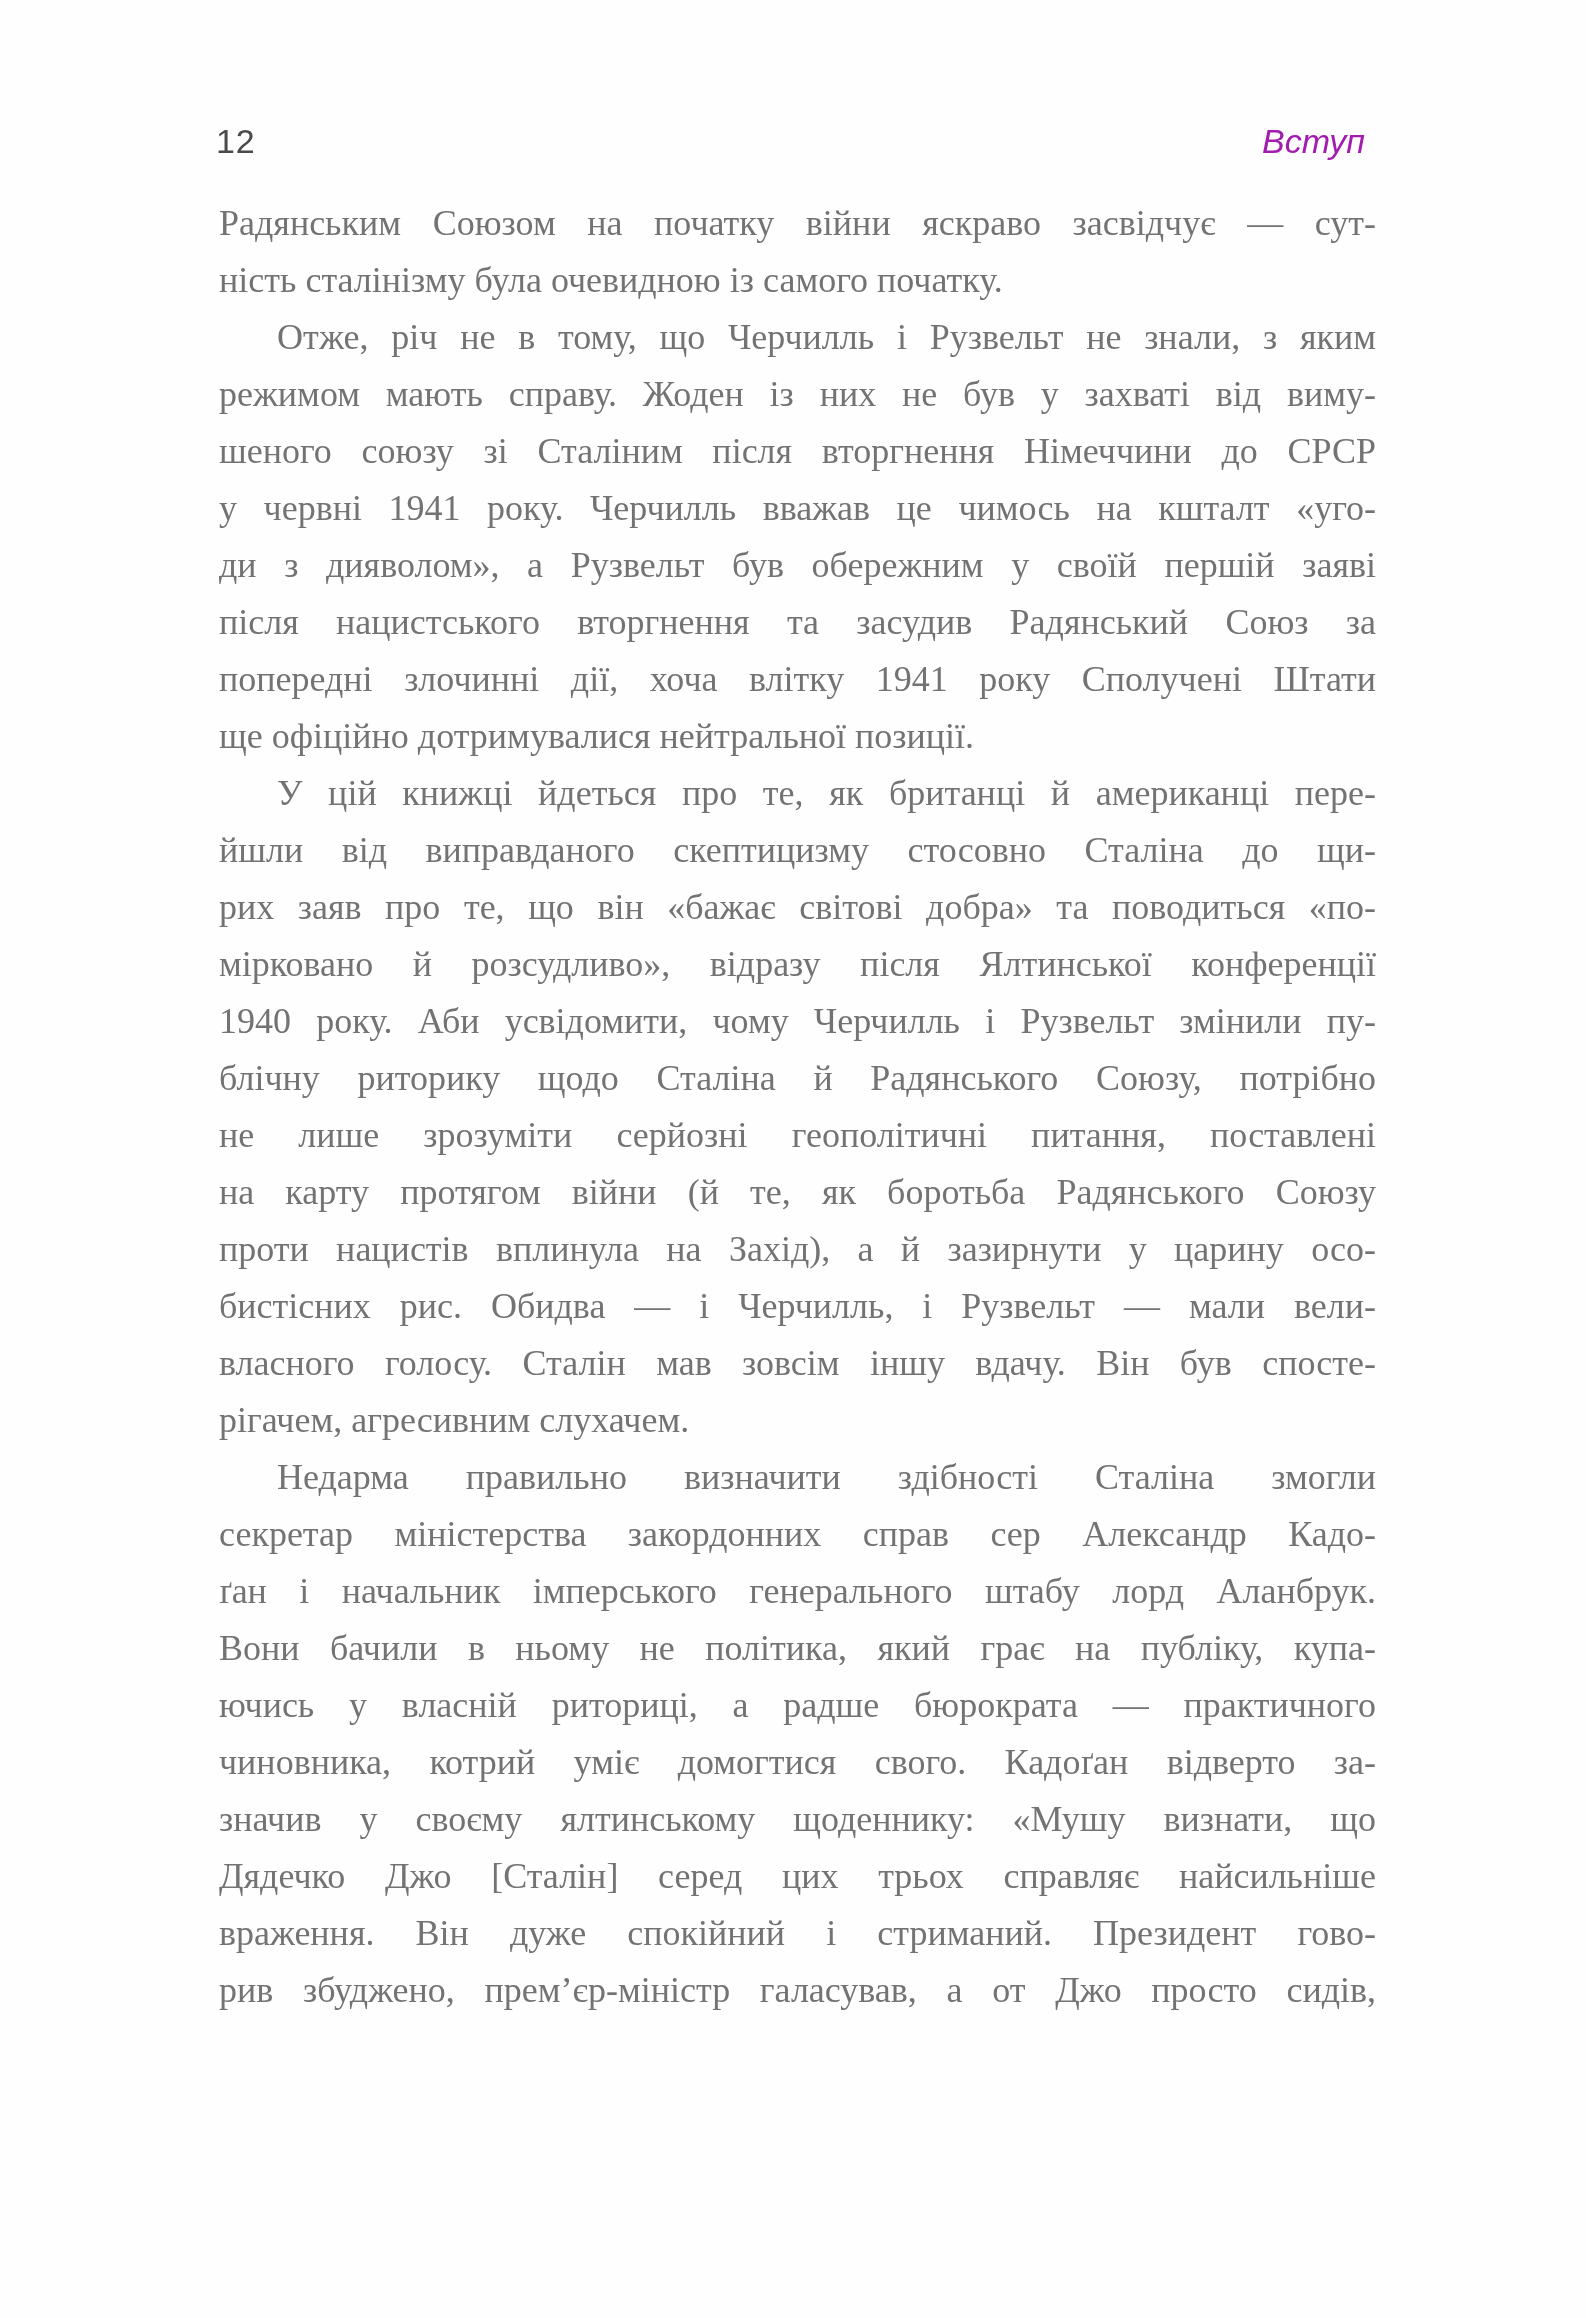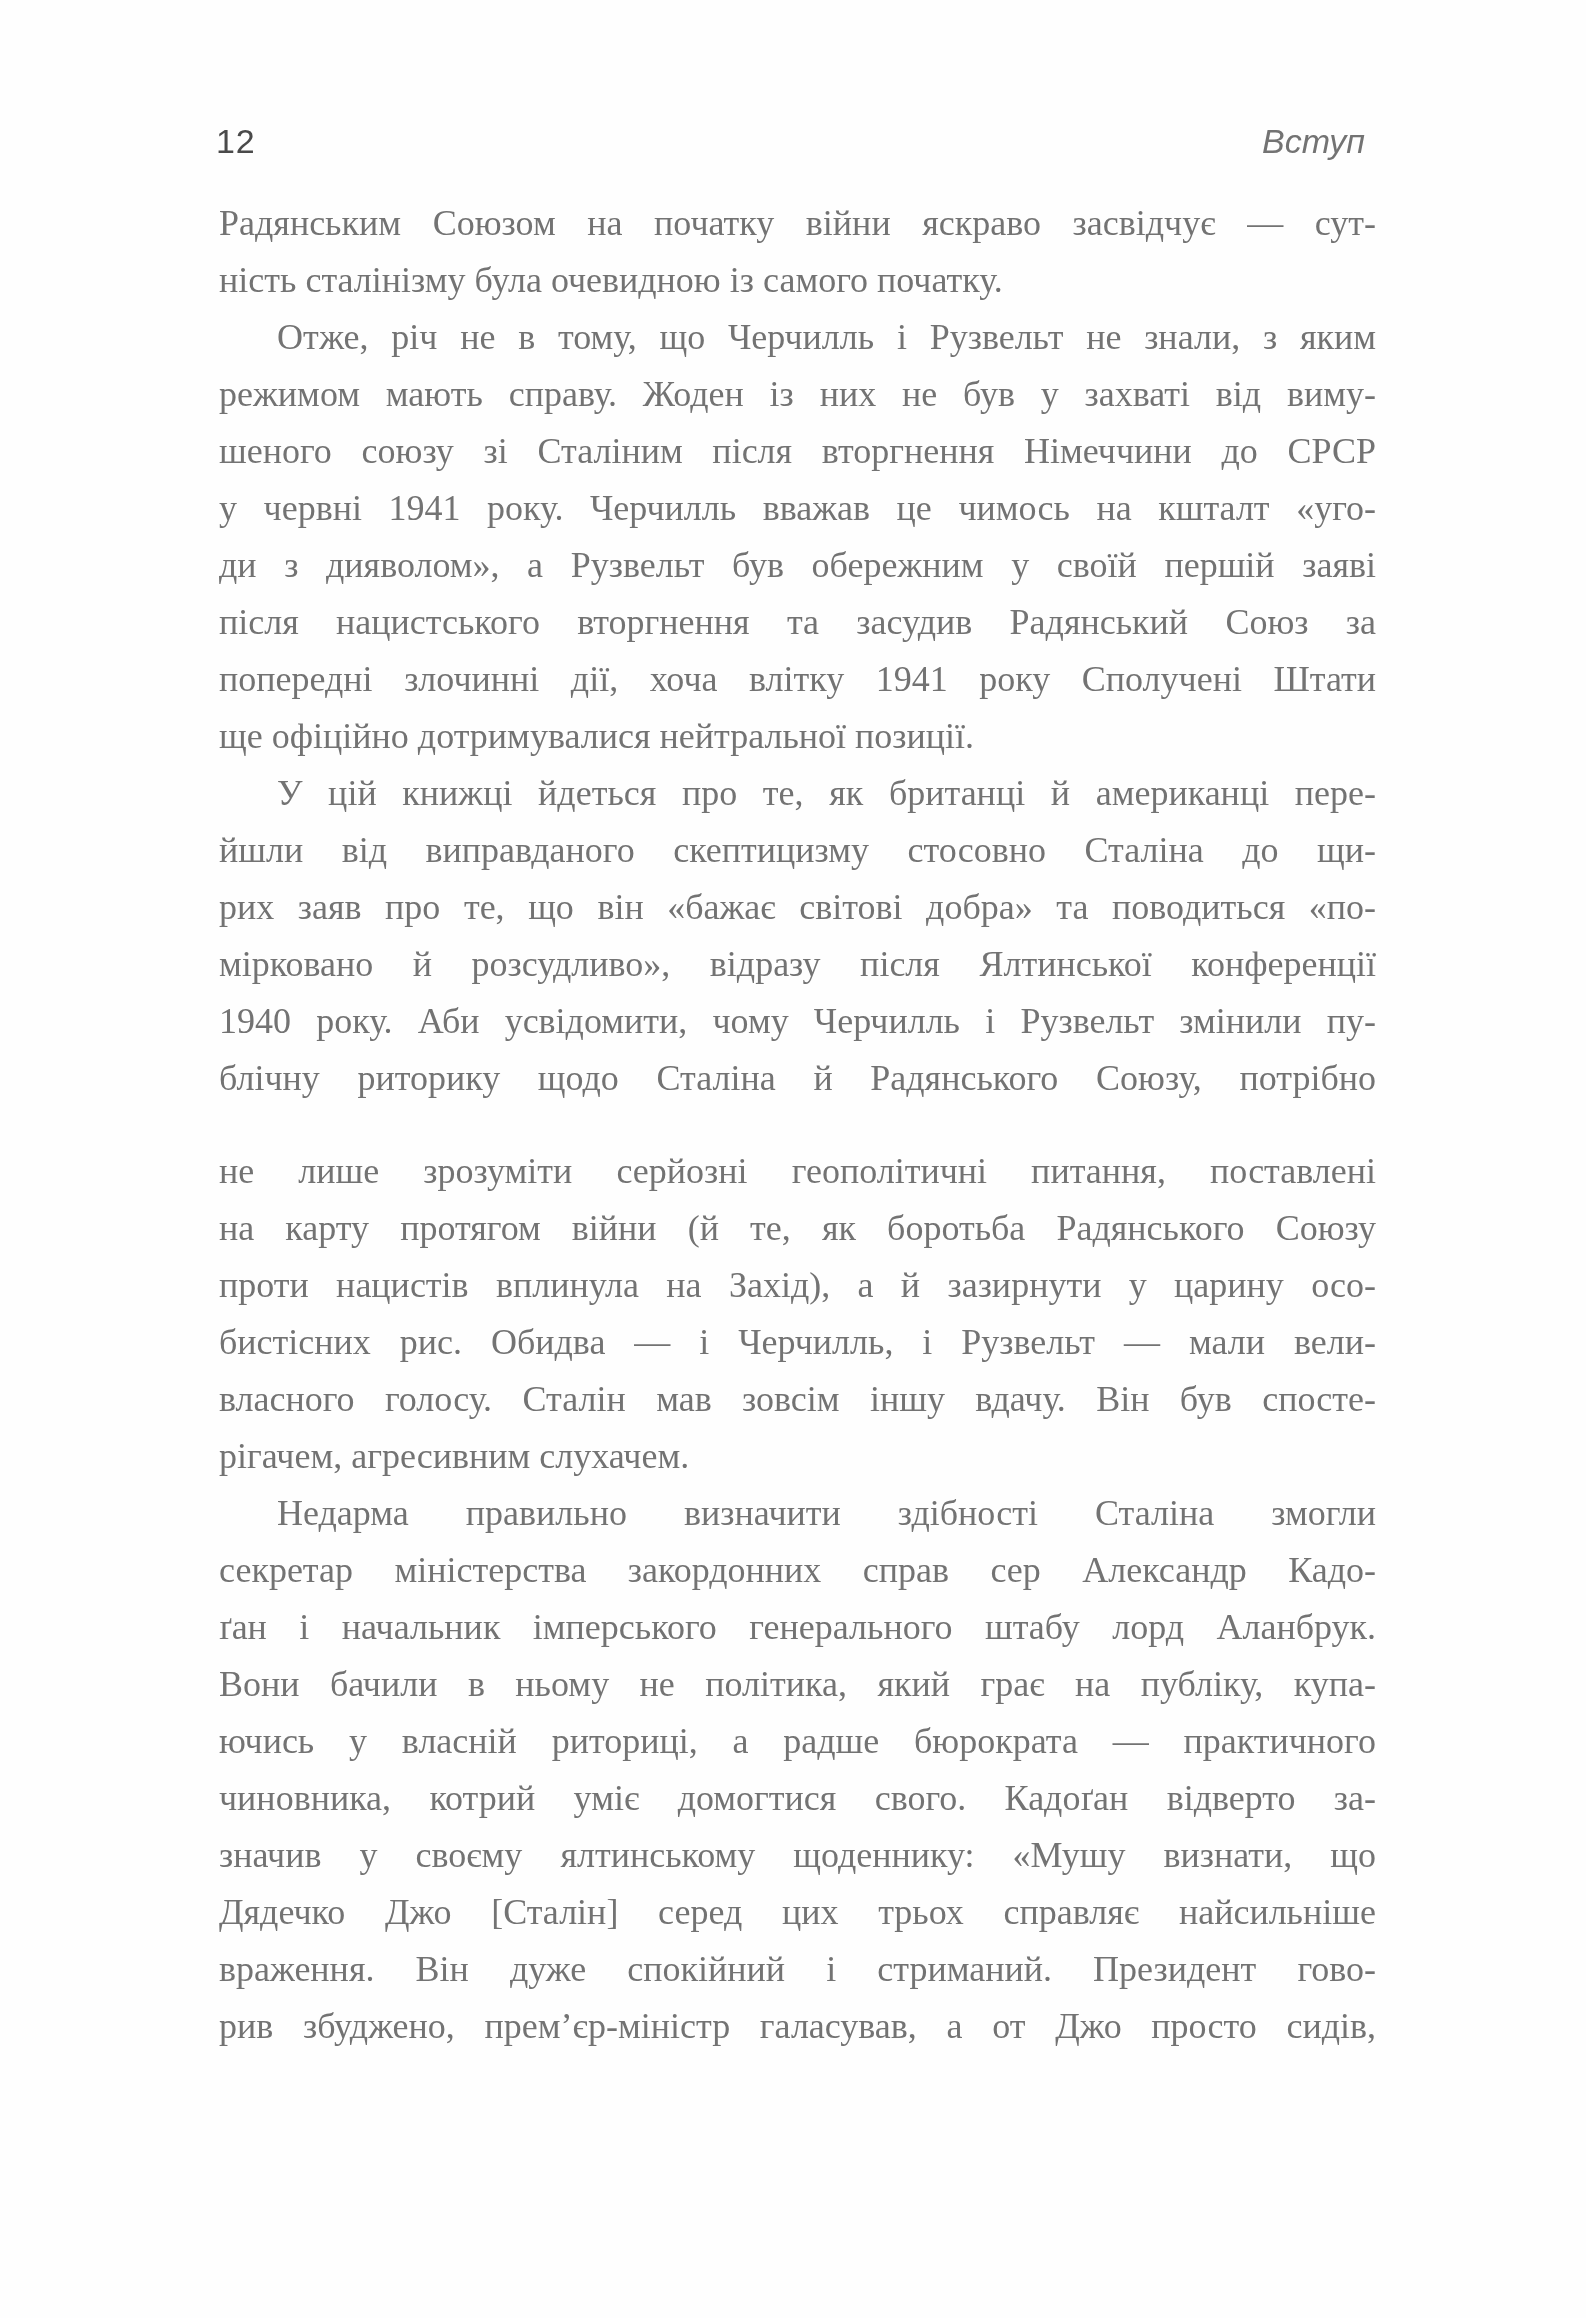--- a/index.html
+++ b/index.html
@@ -3,21 +3,21 @@
 <meta charset="utf-8">
 <style>
   html, body { margin: 0; padding: 0; background: #ffffff; }
   body { width: 1587px; height: 2319px; position: relative; overflow: hidden; }
   .page { position: absolute; left: 0; top: 0; width: 1587px; height: 2319px; background: #fefefe; }
   .running-head {
     position: absolute; top: 122px; left: 216px; width: 1149px; height: 36px;
     font-family: Liberation Sans, sans-serif; font-size: 34px; color: #4a4a4a;
   }
   .page-number { position: absolute; left: 0; top: 0; letter-spacing: 0.8px; }
-  .section-title { position: absolute; right: 0; top: 0; font-style: italic; color: #737373; }
+  .section-title { position: absolute; right: 0; top: 0; font-style: italic; color: #a21caf; }
   .text {
     position: absolute; left: 219px; top: 195px; width: 1157px;
     font-family: "Liberation Serif", "DejaVu Serif", serif; font-size: 36px; line-height: 57px;
     color: #737373;
   }
   .line { display: block; white-space: nowrap; text-align: justify; text-align-last: justify; height: 57px; }
   .line.last { text-align-last: left; }
   .line.indent { padding-left: 58px; }
 </style>
 </head>
@@ -42,21 +42,21 @@
     <span class="line" style="white-space: normal; overflow: hidden;">після нацистського вторгнення та засудив Радянський Союз за</span>
     <span class="line" style="white-space: normal; overflow: hidden;">попередні злочинні дії, хоча влітку 1941 року Сполучені Штати</span>
     <span class="line last" style="white-space: normal; overflow: hidden;">ще офіційно дотримувалися нейтральної позиції.</span>
 
     <span class="line indent" style="white-space: normal; overflow: hidden;">У цій книжці йдеться про те, як британці й американці пере-</span>
     <span class="line" style="white-space: normal; overflow: hidden;">йшли від виправданого скептицизму стосовно Сталіна до щи-</span>
     <span class="line" style="white-space: normal; overflow: hidden;">рих заяв про те, що він «бажає світові добра» та поводиться «по-</span>
     <span class="line" style="white-space: normal; overflow: hidden;">мірковано й розсудливо», відразу після Ялтинської конференції</span>
     <span class="line" style="white-space: normal; overflow: hidden;">1940 року. Аби усвідомити, чому Черчилль і Рузвельт змінили пу-</span>
     <span class="line" style="white-space: normal; overflow: hidden;">блічну риторику щодо Сталіна й Радянського Союзу, потрібно</span>
-    <span class="line" style="white-space: normal; overflow: hidden; margin-top: 36px;">не лише зрозуміти серйозні геополітичні питання, поставлені</span>
+    <span class="line" style="white-space: normal; overflow: hidden;">не лише зрозуміти серйозні геополітичні питання, поставлені</span>
     <span class="line" style="white-space: normal; overflow: hidden;">на карту протягом війни (й те, як боротьба Радянського Союзу</span>
     <span class="line" style="white-space: normal; overflow: hidden;">проти нацистів вплинула на Захід), а й зазирнути у царину осо-</span>
     <span class="line" style="white-space: normal; overflow: hidden;">бистісних рис. Обидва — і Черчилль, і Рузвельт — мали вели-</span>
     <span class="line" style="white-space: normal; overflow: hidden;">власного голосу. Сталін мав зовсім іншу вдачу. Він був спосте-</span>
     <span class="line last" style="white-space: normal; overflow: hidden;">рігачем, агресивним слухачем.</span>
 
     <span class="line indent" style="white-space: normal; overflow: hidden;">Недарма правильно визначити здібності Сталіна змогли</span>
     <span class="line" style="white-space: normal; overflow: hidden;">секретар міністерства закордонних справ сер Александр Кадо-</span>
     <span class="line" style="white-space: normal; overflow: hidden;">ґан і начальник імперського генерального штабу лорд Аланбрук.</span>
     <span class="line" style="white-space: normal; overflow: hidden;">Вони бачили в ньому не політика, який грає на публіку, купа-</span>

